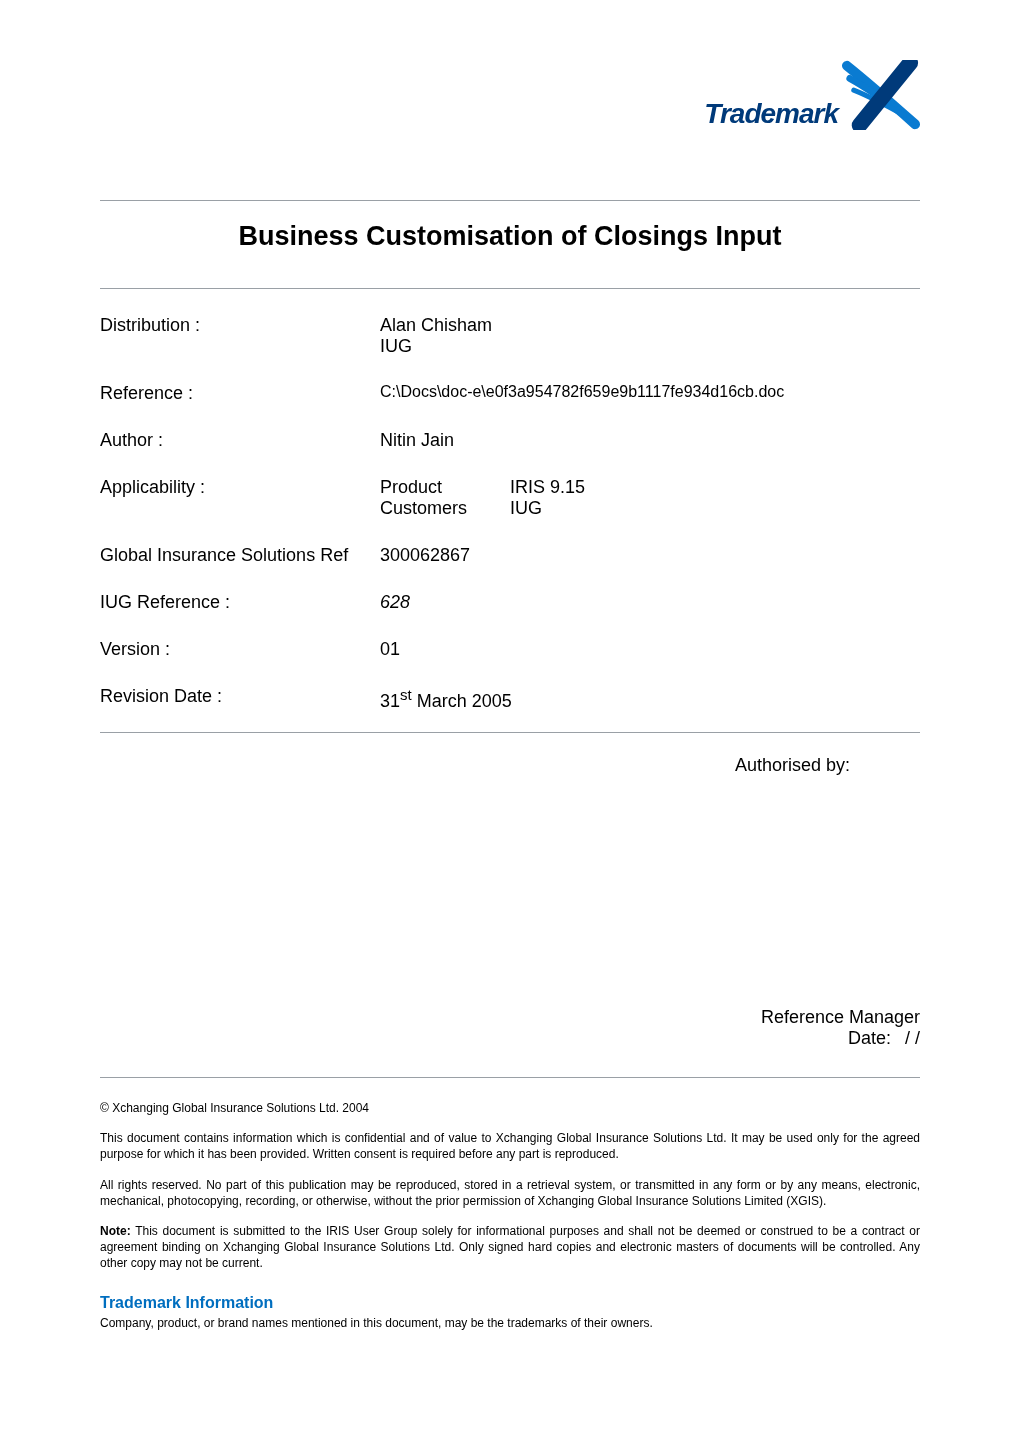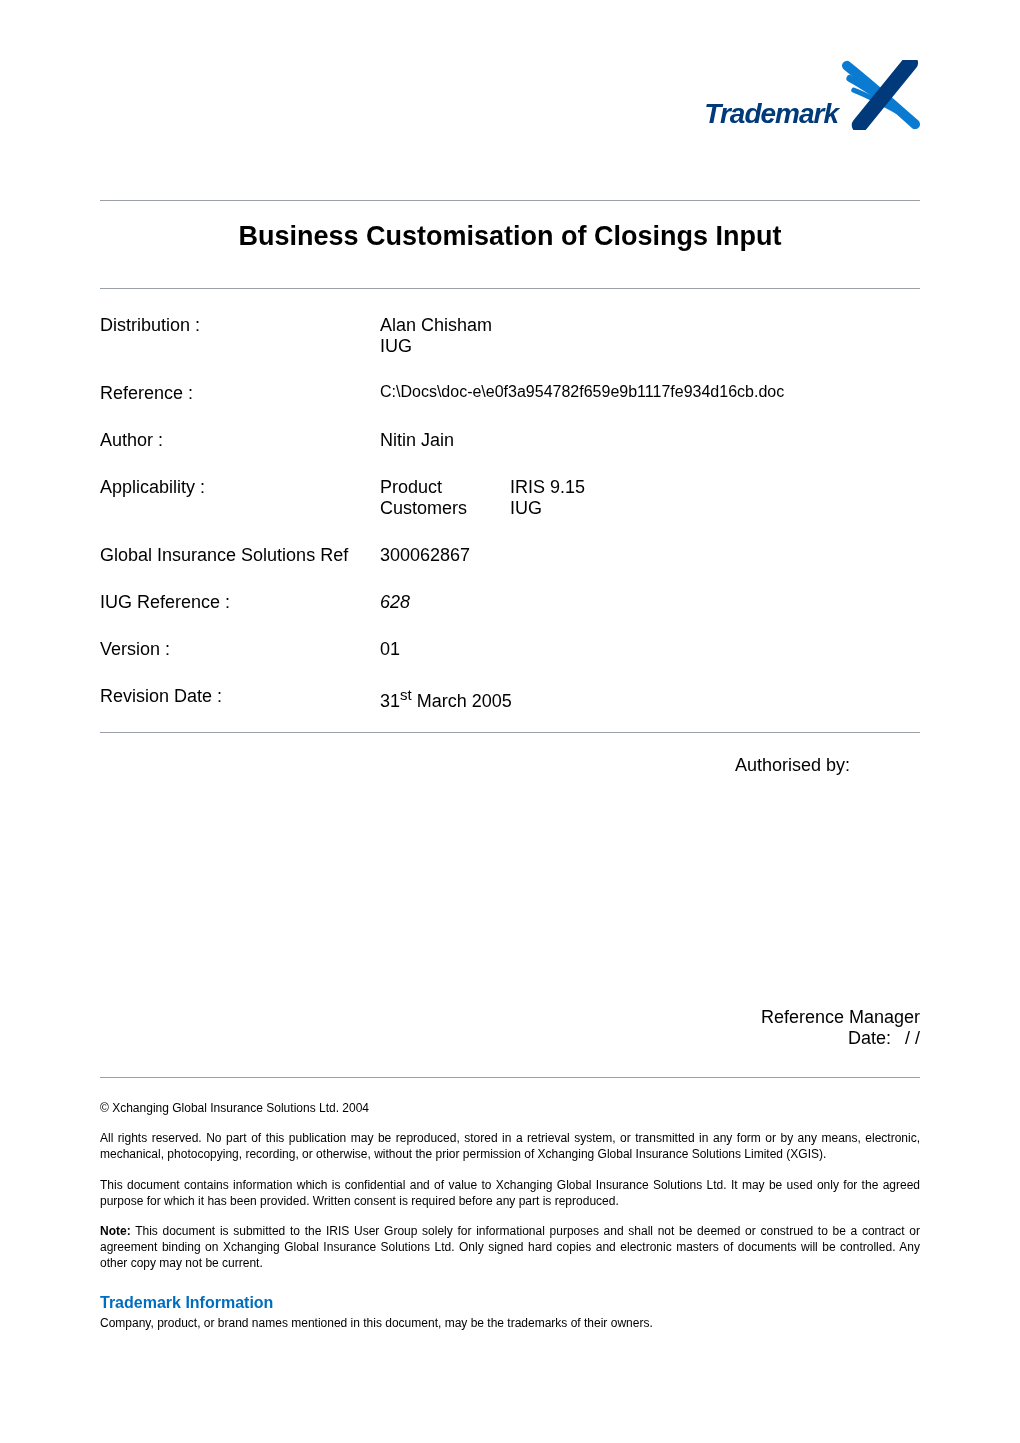--- a/index.html
+++ b/index.html
@@ -197,22 +197,22 @@
     <span class="auth-date">
       <span>Date:</span>
       <span>/   /</span>
     </span>
   </div>
 
   <hr class="rule">
 
   <div class="legal">
     <p>© Xchanging Global Insurance Solutions Ltd. 2004</p>
+    <p>This document contains information which is confidential and of value to Xchanging Global Insurance Solutions Ltd.  It may be used only for the agreed purpose for which it has been provided.  Written consent is required before any part is reproduced.</p>
     <p>All rights reserved.  No part of this publication may be reproduced, stored in a retrieval system, or transmitted in any form or by any means, electronic, mechanical, photocopying, recording, or otherwise, without the prior permission of Xchanging Global Insurance Solutions Limited (XGIS).</p>
-    <p>This document contains information which is confidential and of value to Xchanging Global Insurance Solutions Ltd.  It may be used only for the agreed purpose for which it has been provided.  Written consent is required before any part is reproduced.</p>
     <p>
       <strong>Note:</strong><span> This document is submitted to the IRIS User Group solely for informational purposes and shall not be deemed or construed to be a contract or agreement binding on Xchanging Global Insurance Solutions Ltd.  Only signed hard copies and electronic masters of documents will be controlled.  Any other copy may not be current.</span>
     </p>
     <div class="tm-head">Trademark Information</div>
     <p style="margin-top:2px;">Company, product, or brand names mentioned in this document, may be the trademarks of their owners.</p>
   </div>
 
 </div>
 
 </body></html>

